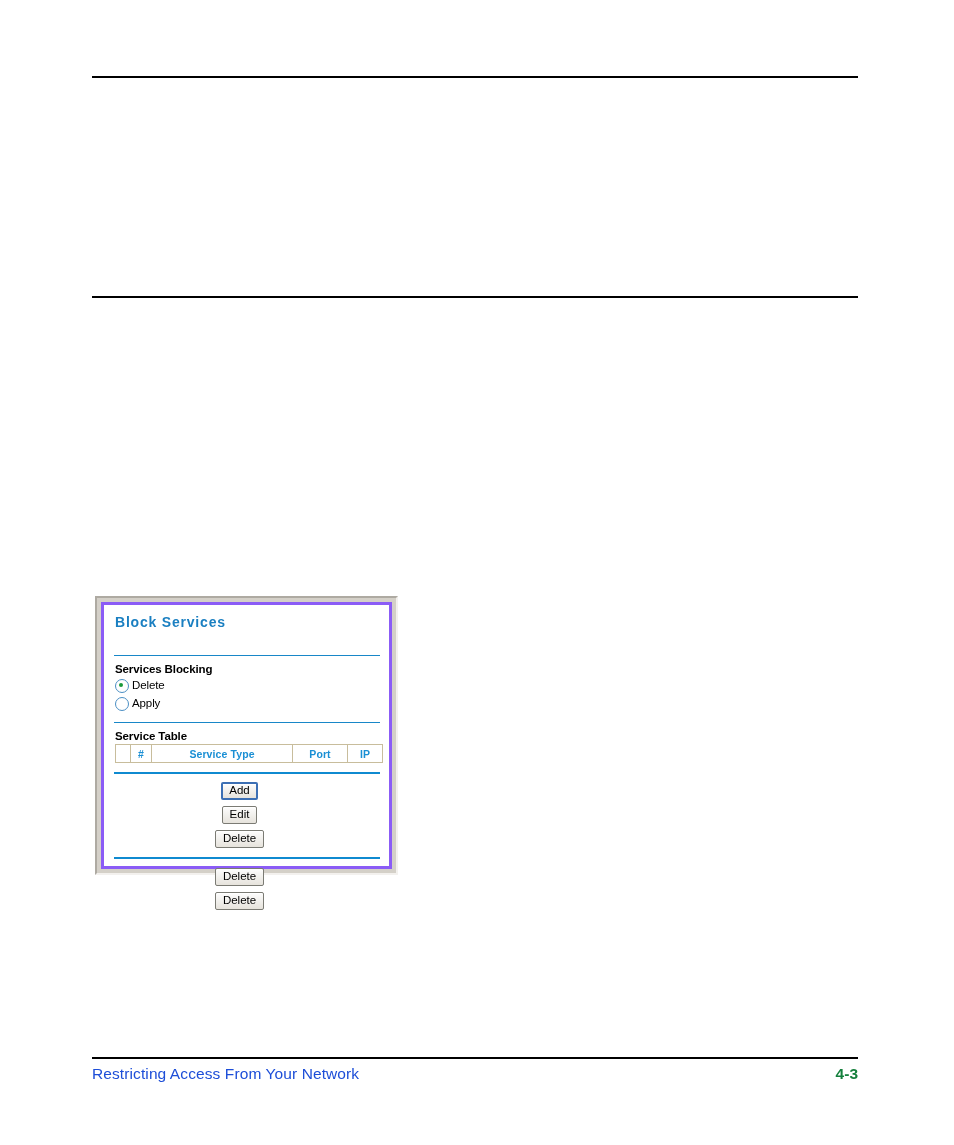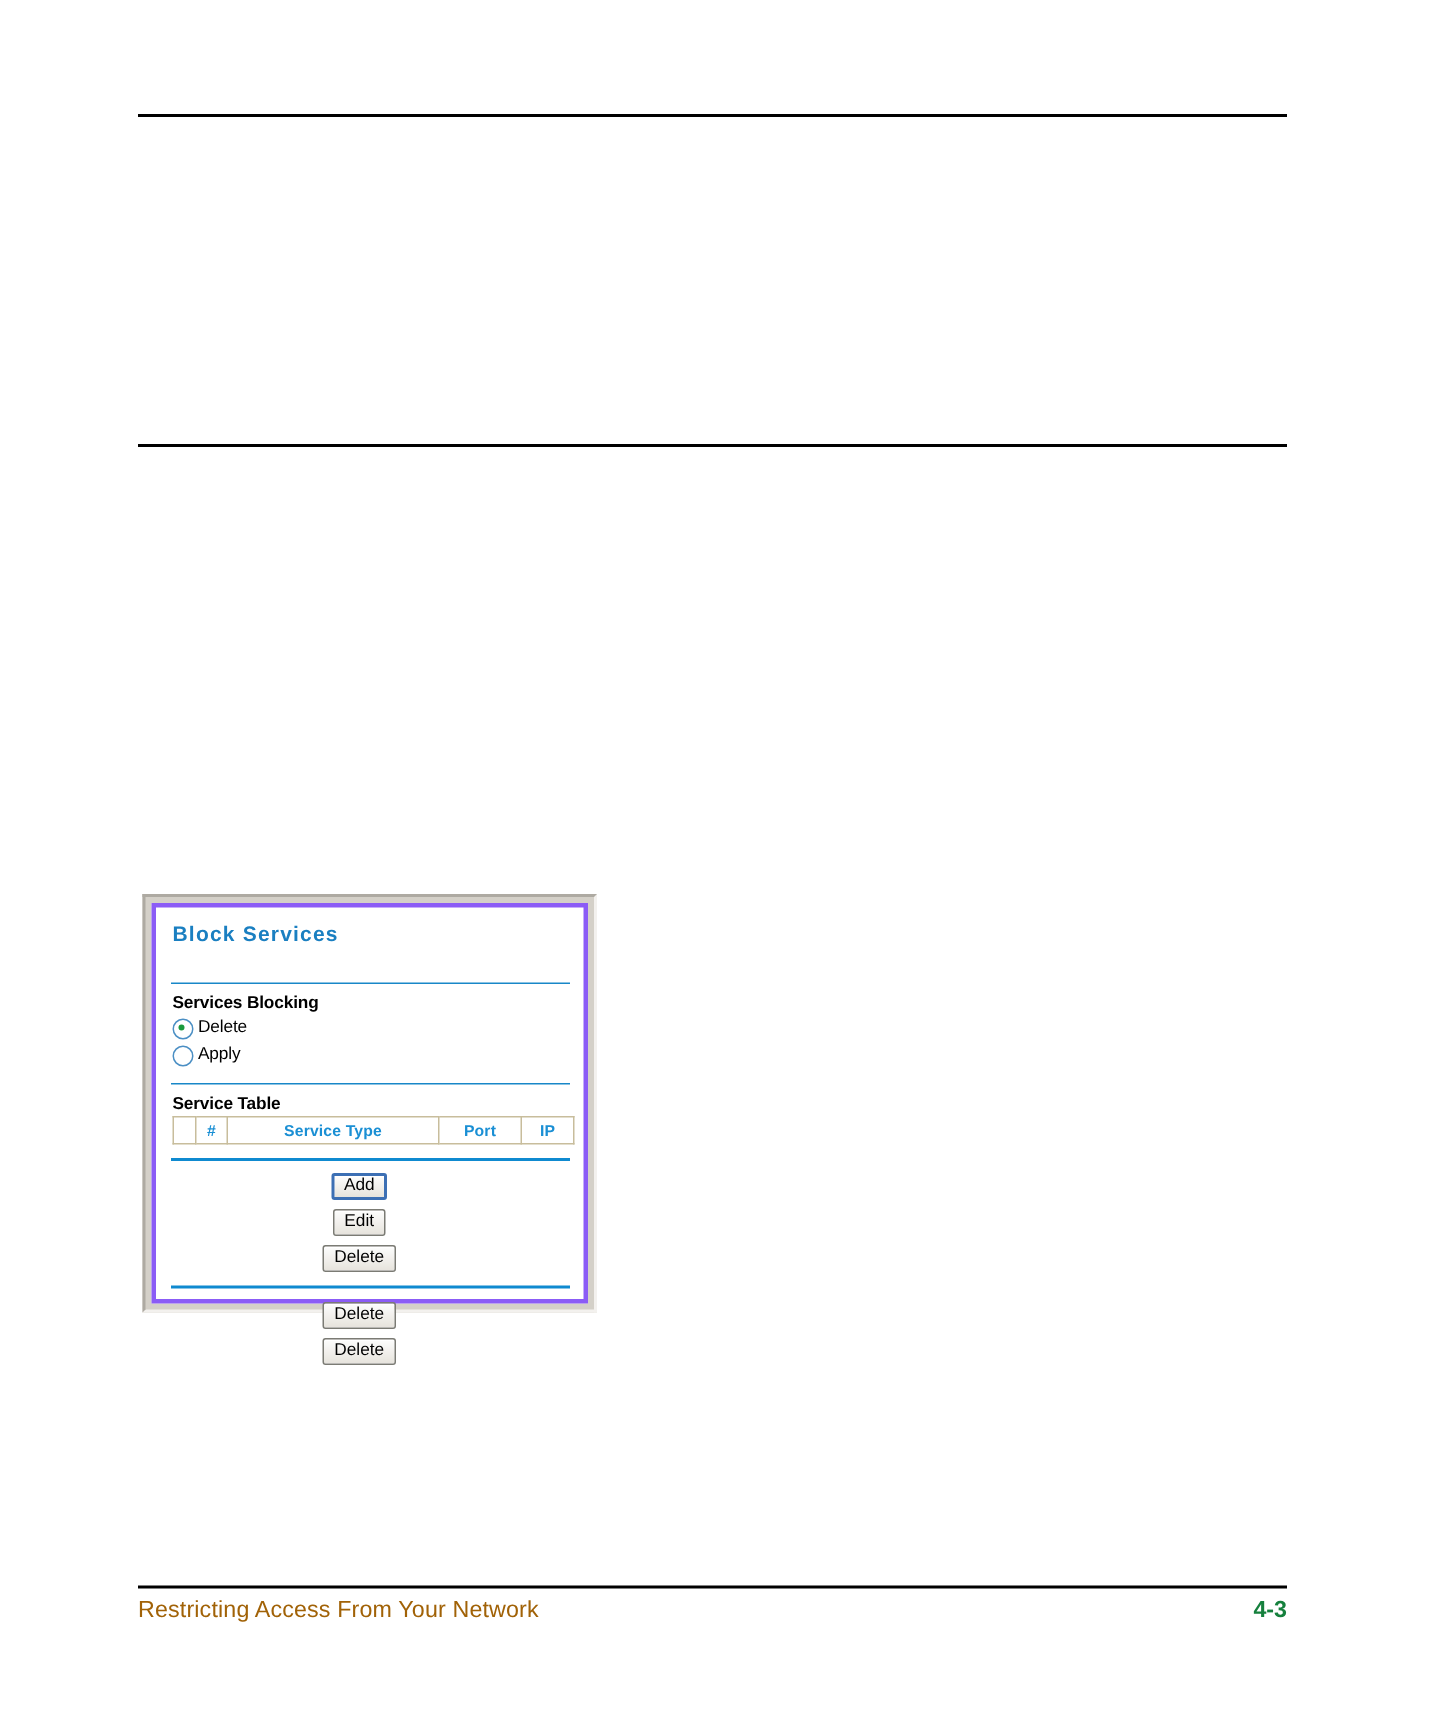--- a/index.html
+++ b/index.html
@@ -36,21 +36,21 @@
     top: 1060px;
     width: 766px;
     height: 28px;
     display: flex;
     align-items: center;
     justify-content: space-between;
   }
   .footer-title {
     font-size: 15.5px;
     letter-spacing: 0.1px;
-    color: #a16207;
+    color: #1d4ed8;
   }
   .footer-page {
     font-size: 15.5px;
     font-weight: bold;
     color: #15803d;
   }
 
   
   .dialog-frame {
     position: absolute;

